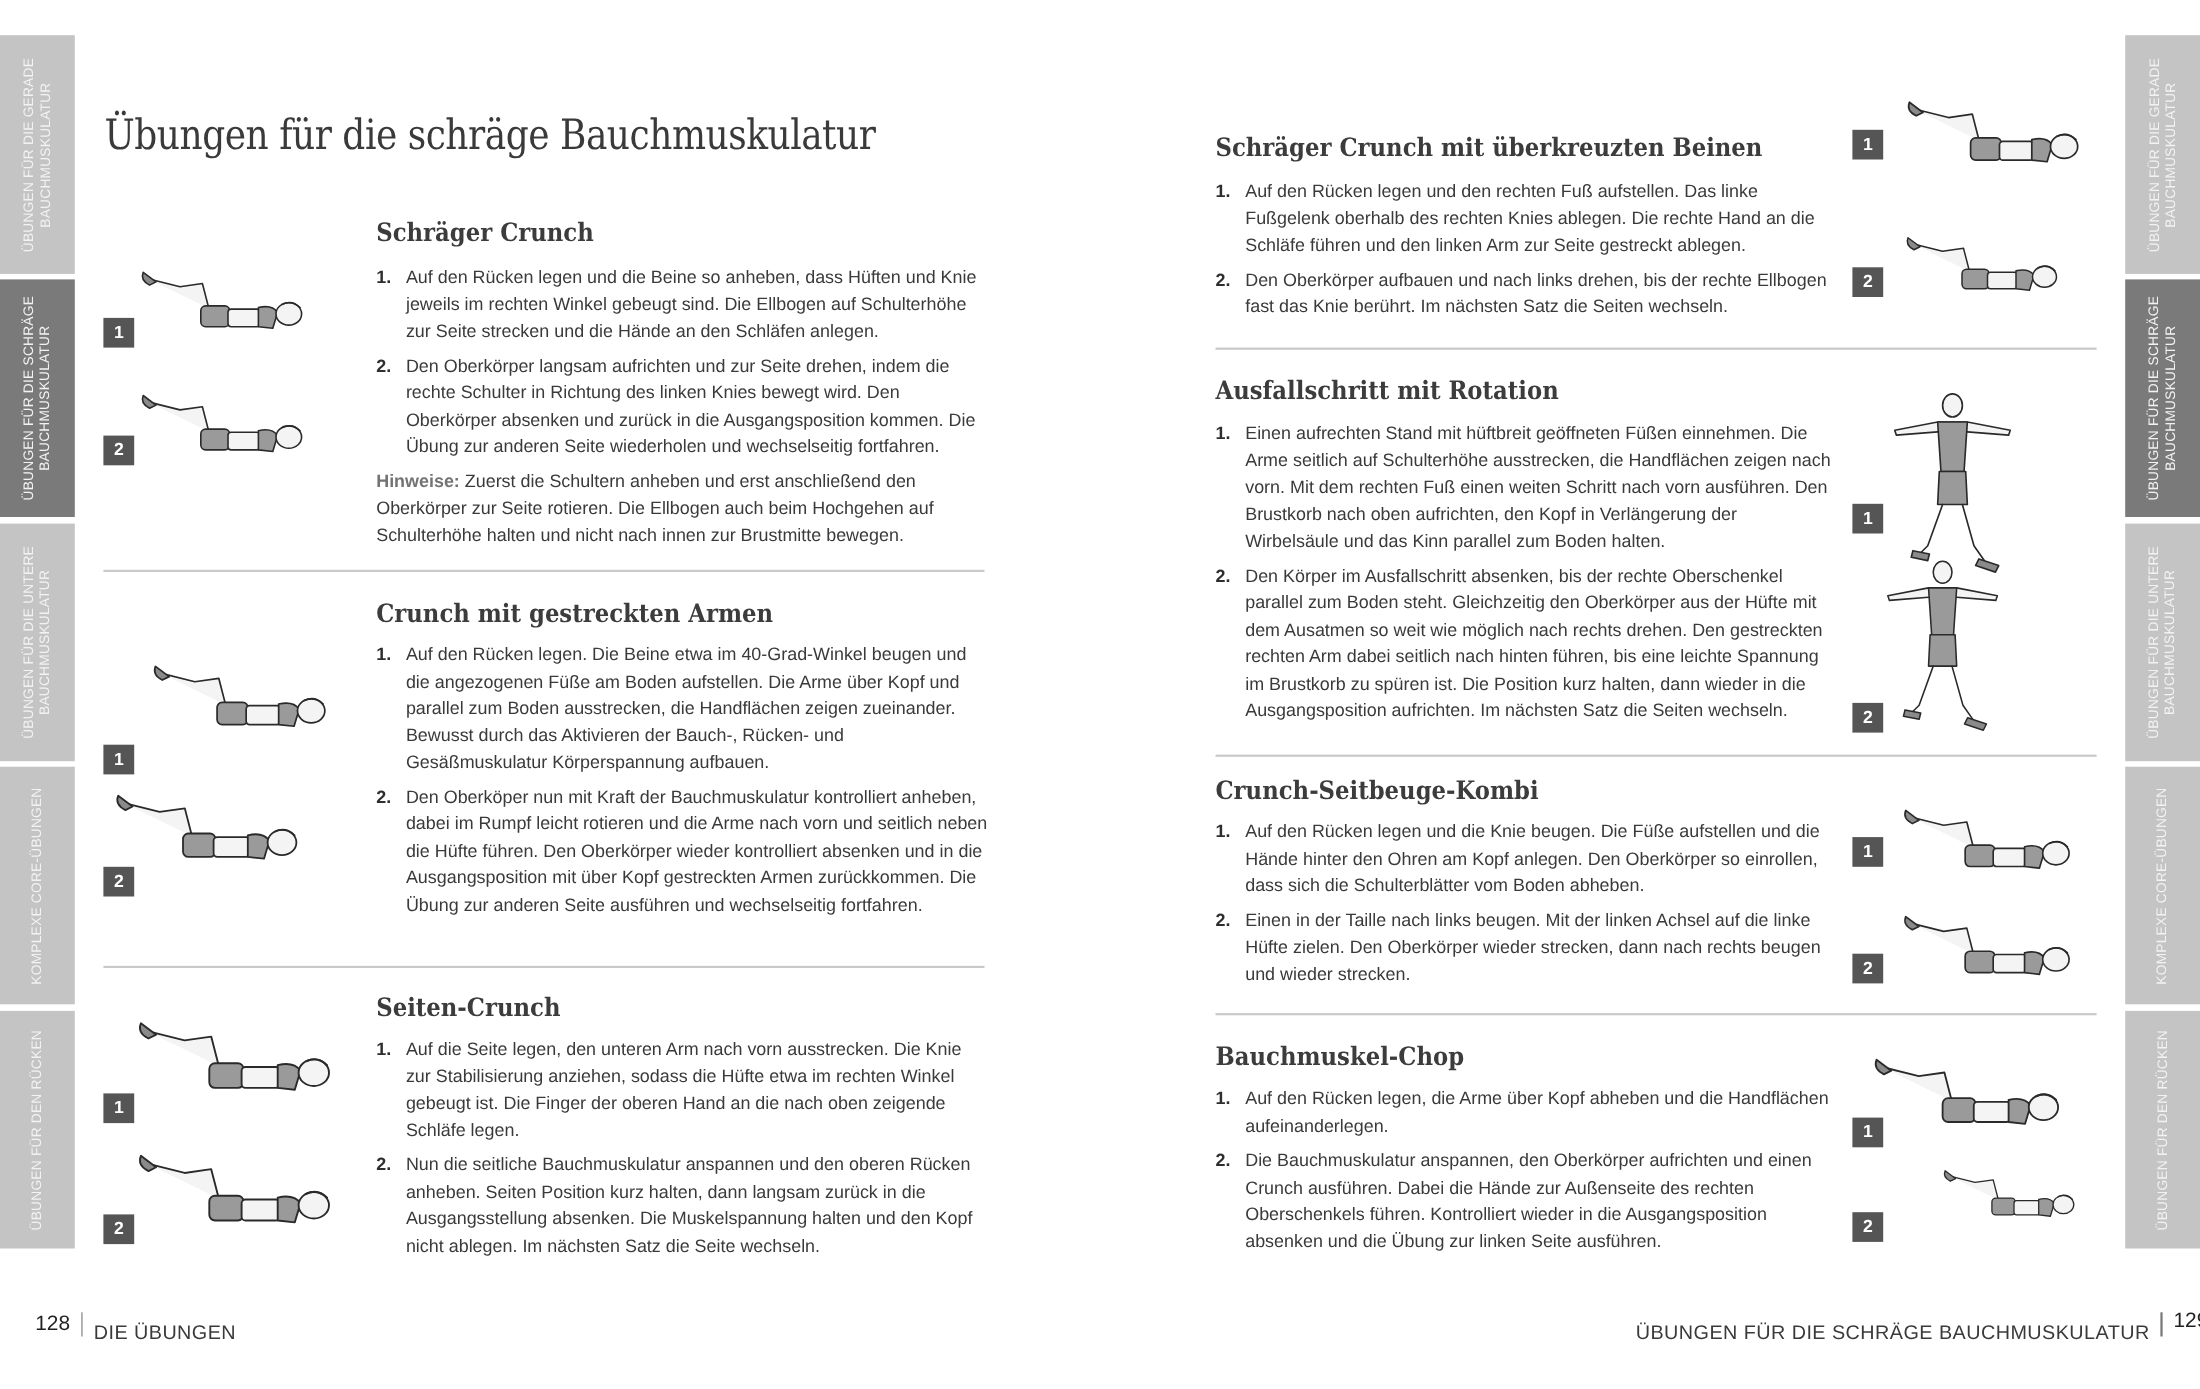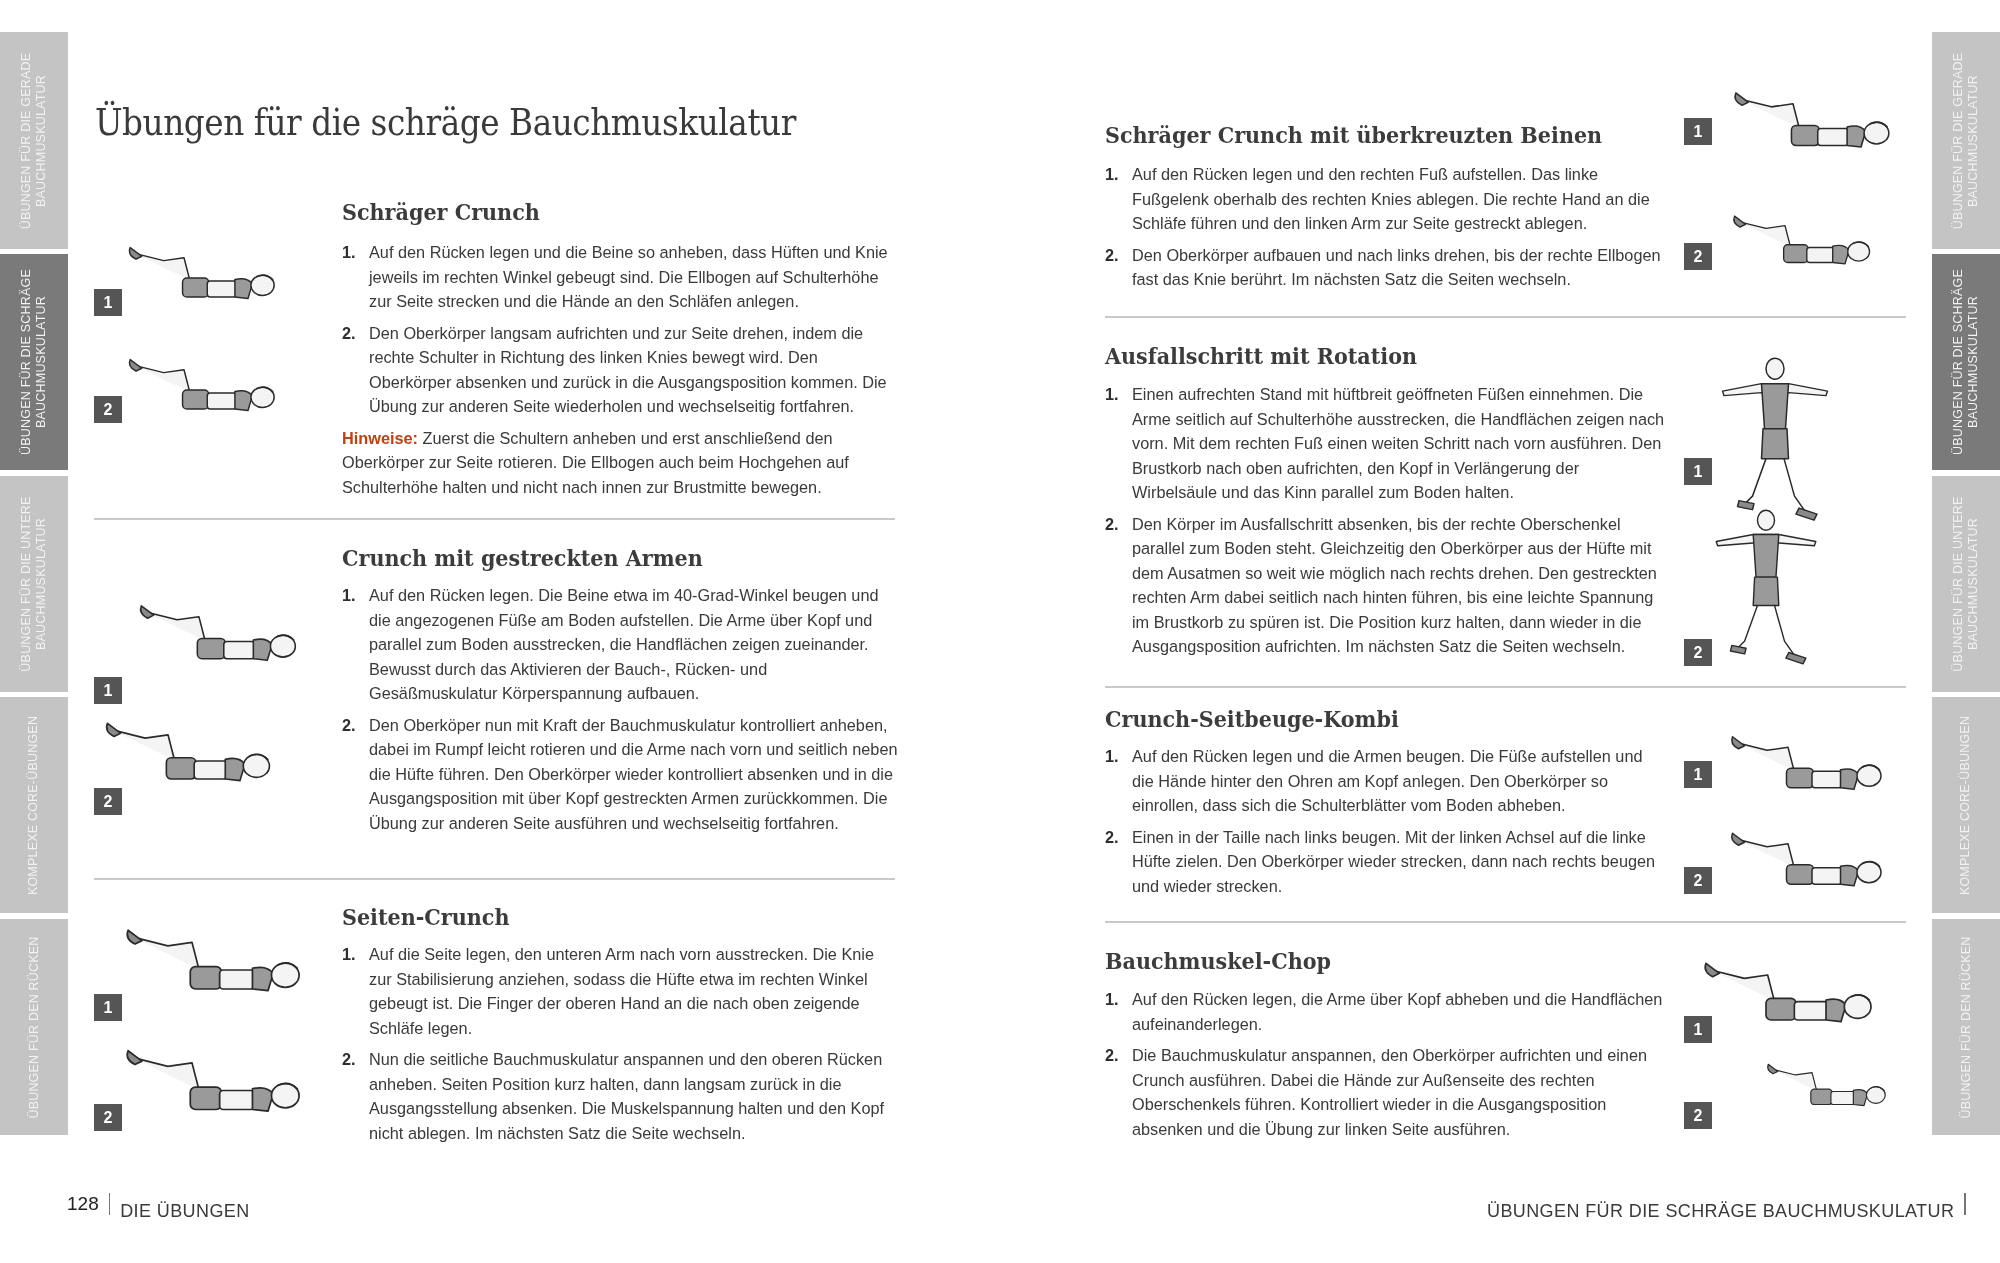--- a/index.html
+++ b/index.html
@@ -9,27 +9,27 @@
   .tab .tabtext { transform:rotate(-90deg); white-space:nowrap; text-align:center; color:#f2f2f2; font-size:12.5px; line-height:15px; letter-spacing:0.2px; width:210px; }
   .tab.left { left:0; }
   .tab.right { left:1932px; }
   .page-title { position:absolute; left:95px; top:100px; font-family:"DejaVu Serif", serif; font-size:38px; color:#3a3a3a; font-weight:normal; letter-spacing:-0.5px; transform:scaleX(0.86); transform-origin:left top; white-space:nowrap; }
   .sec-h { position:absolute; font-family:"DejaVu Serif", serif; font-weight:bold; font-size:23px; color:#3c3c3c; white-space:nowrap; transform:scaleX(0.9); transform-origin:left top; }
   .steps { position:absolute; font-size:16.3px; line-height:24.5px; color:#3a3a3a; }
   .step { display:flex; margin-bottom:7px; }
   .step .num { width:27px; flex:none; font-weight:bold; color:#2e2e2e; }
   .step .txt { flex:1; }
   .note { margin-top:0; }
-  .note b { color:#c2410c; }
+  .note b { color:#737373; }
   .divider { position:absolute; height:2px; background:#c9c9c9; }
   .badge { position:absolute; width:28px; height:27px; background:#555555; color:#fff; font-weight:bold; font-size:16px; display:flex; align-items:center; justify-content:center; }
   .fig { position:absolute; }
   .footer { position:absolute; top:1185px; font-size:18px; color:#3a3a3a; white-space:nowrap; display:flex; align-items:center; gap:10px; }
   .footer .bar { width:1.5px; height:22px; background:#777; display:inline-block; }
-  .footer .pnum { font-size:19px; color:#222;margin-left:35px; }
+  .footer .pnum { font-size:19px; color:#222; }
   .footer .ftitle { letter-spacing:0.4px;margin-top:16px; }
 </style>
 </head>
 <body>
 
 <div class="tab left" style="top:32px;height:217px;">
   <div class="tabtext"><span>ÜBUNGEN FÜR DIE GERADE</span><br><span>BAUCHMUSKULATUR</span></div>
 </div>
 <div class="tab left active" style="top:254px;height:216px;">
   <div class="tabtext"><span>ÜBUNGEN FÜR DIE SCHRÄGE</span><br><span>BAUCHMUSKULATUR</span></div>
@@ -198,21 +198,21 @@
     <use href="#fig-standing"></use>
   </svg>
 <div class="badge" style="left:1684px;top:639px;">2</div>
 
 <div class="divider" style="left:1105px;top:686px;width:801px;"></div>
 
 <div class="sec-h" style="left:1105px;top:705px;">Crunch-Seitbeuge-Kombi</div>
 <div class="steps" style="left:1105px;top:744px;width:560px;">
   <div class="step">
     <span class="num">1.</span>
-    <span class="txt">Auf den Rücken legen und die Armen beugen. Die Füße aufstellen und die Hände hinter den Ohren am Kopf anlegen. Den Oberkörper so einrollen, dass sich die Schulterblätter vom Boden abheben.</span>
+    <span class="txt">Auf den Rücken legen und die Knie beugen. Die Füße aufstellen und die Hände hinter den Ohren am Kopf anlegen. Den Oberkörper so einrollen, dass sich die Schulterblätter vom Boden abheben.</span>
   </div>
   <div class="step">
     <span class="num">2.</span>
     <span class="txt">Einen in der Taille nach links beugen. Mit der linken Achsel auf die linke Hüfte zielen. Den Oberkörper wieder strecken, dann nach rechts beugen und wieder strecken.</span>
   </div>
 </div>
 <div class="badge" style="left:1684px;top:761px;">1</div>
 <svg class="fig" style="left:1722px;top:728px;" width="165" height="70" viewBox="0 0 220 90">
     <use href="#fig-lying"></use>
   </svg>

